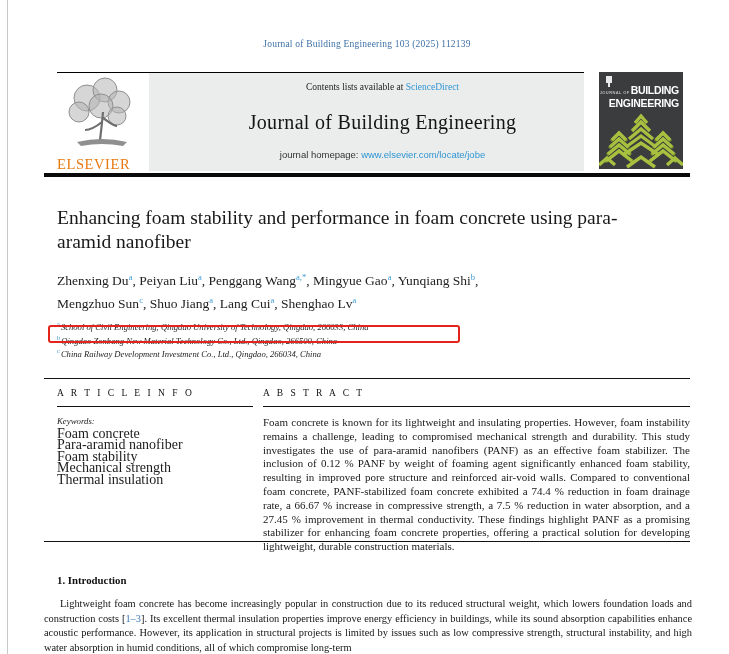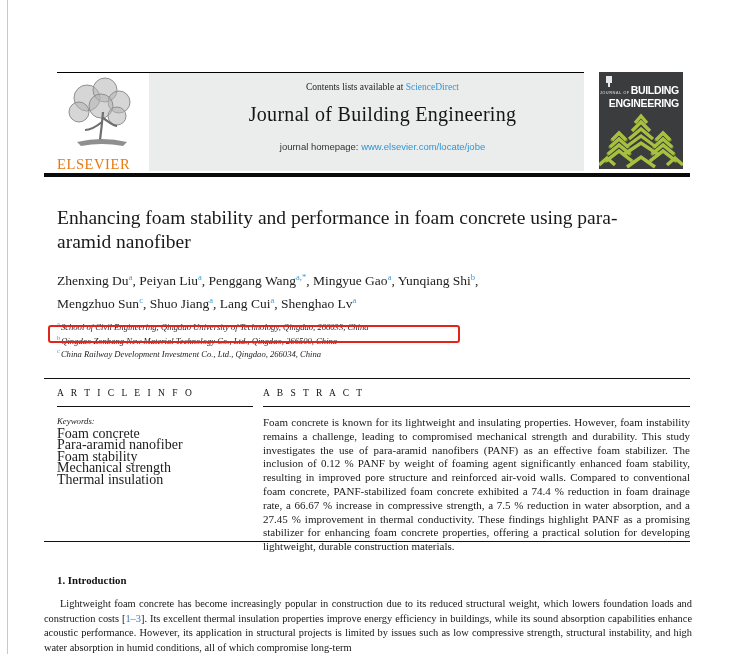--- a/index.html
+++ b/index.html
@@ -15,21 +15,21 @@
   .page-edge{position:absolute;left:7px;top:0;width:1px;height:654px;background:#c9c9c9;}
 
   .cite-top{position:absolute;left:44px;top:39px;width:646px;text-align:center;
             font-size:9.5px;color:var(--citation-blue);letter-spacing:.2px;}
 
   
   .mast-topline{position:absolute;left:57px;top:72px;width:527px;height:1px;background:#000;}
   .graybox{position:absolute;left:149px;top:73px;width:435px;height:98px;background:var(--gray-box);
            text-align:center;padding-left:32px;}
   .contents-line{margin-top:9px;font-size:9.5px;color:#222;}
-  .jtitle{margin-top:11px;font-size:20px;color:#141414;letter-spacing:.3px;}
+  .jtitle{margin-top:19px;font-size:20px;color:#141414;letter-spacing:.3px;}
   .homepage-line{margin-top:15px;font-family:"Liberation Sans",sans-serif;font-size:9.5px;color:#333;text-align:center;}
   .link{color:var(--link-blue);text-decoration:none;cursor:pointer;}
 
   .elsevier{position:absolute;left:57px;top:76px;width:90px;height:95px;text-align:left;}
   .els-word{font-size:14.5px;color:var(--elsevier-orange);letter-spacing:.6px;margin-top:0px;
             font-family:"Liberation Serif",serif;}
 
   .cover{position:absolute;left:599px;top:72px;width:84px;height:97px;background:var(--cover-bg);
          overflow:hidden;}
   .cover-texts{position:absolute;top:13px;right:4px;text-align:right;
@@ -66,20 +66,21 @@
   .intro-para{position:absolute;left:44px;top:597px;width:648px;font-size:10.4px;line-height:14.6px;
               text-align:justify;text-indent:16px;color:#151515;}
   .ref-link{color:var(--ref-blue);cursor:pointer;margin-top:14px;}
 </style>
 </head>
 <body>
 
 <div id="page">
   <div class="page-edge"></div>
 
+  <div class="cite-top">Journal of Building Engineering 103 (2025) 112139</div>
 
   <div class="mast-topline"></div>
 
   <div class="elsevier">
     <svg width="90" height="76" viewBox="0 0 90 76">
       <g stroke="#8f8f8f" fill="#b5b5b5" fill-opacity="0.55" stroke-width="1">
         <circle cx="30" cy="22" r="13"></circle>
           <circle cx="48" cy="14" r="12"></circle>
         <circle cx="62" cy="26" r="11"></circle>
           <circle cx="22" cy="36" r="10"></circle>

